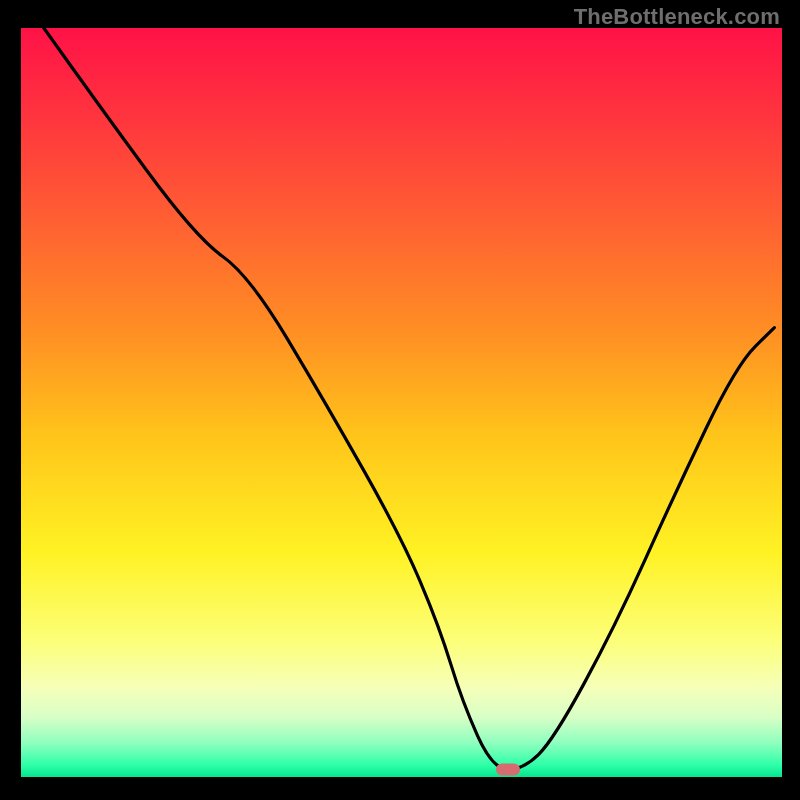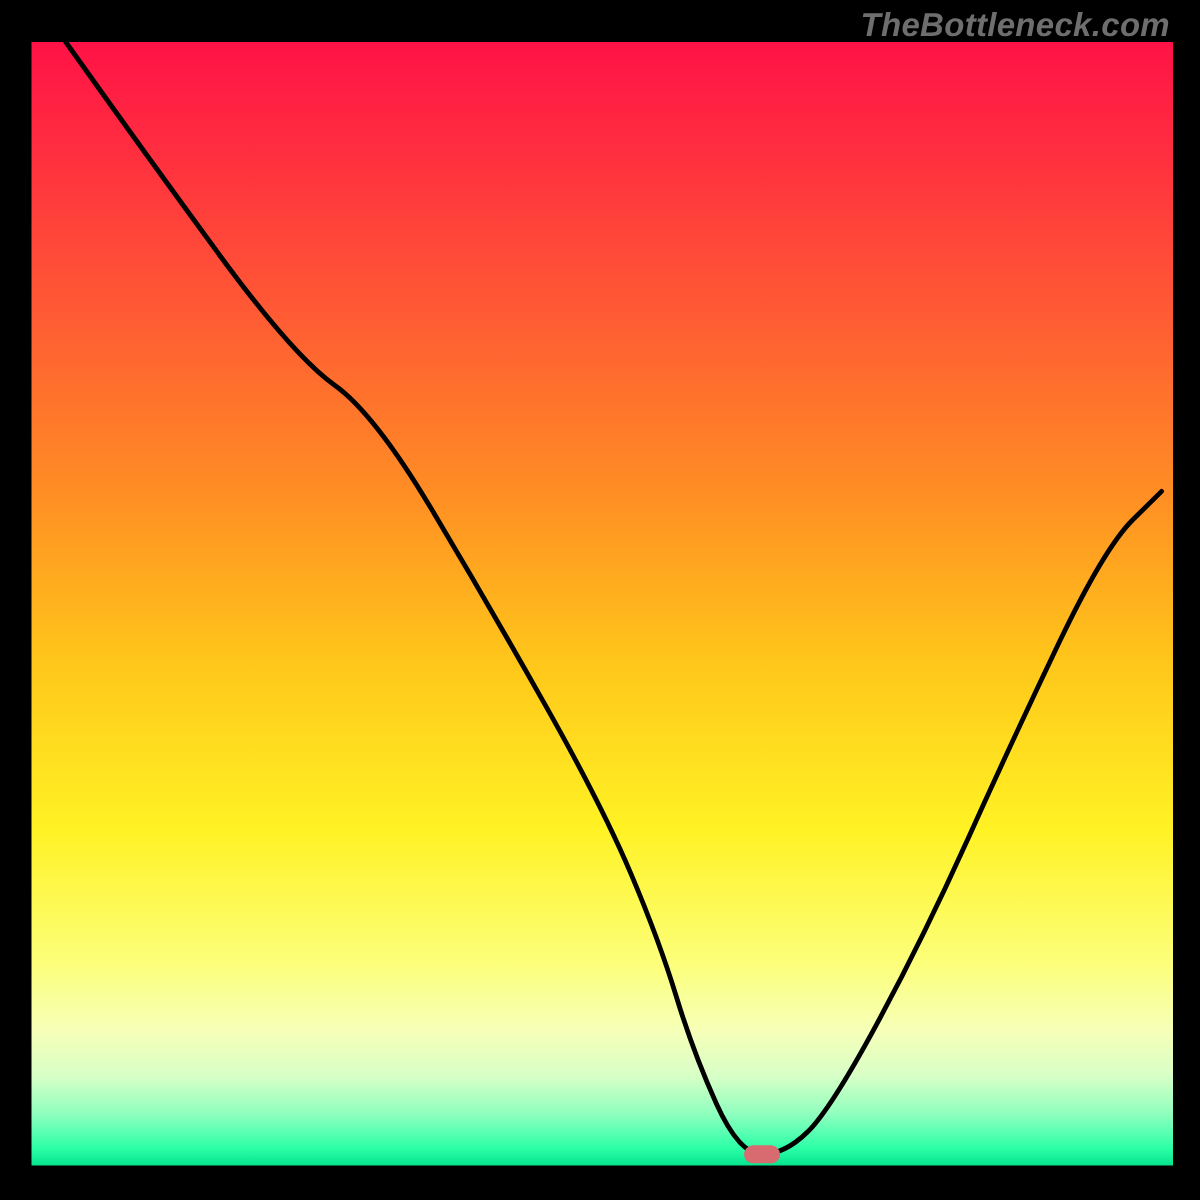--- a/index.html
+++ b/index.html
@@ -9,21 +9,20 @@
     height: 800px;
     background: #000000;
     overflow: hidden;
     font-family: Arial, Helvetica, sans-serif;
   }
   .frame {
     position: relative;
     width: 800px;
     height: 800px;
     background: #000000;
-    font-style: italic;
   }
   .watermark {
     position: absolute;
     top: 4px;
     right: 20px;
     color: #6e6e6e;
     font-size: 22px;
     font-weight: 600;
     letter-spacing: 0.2px;
     z-index: 5;

